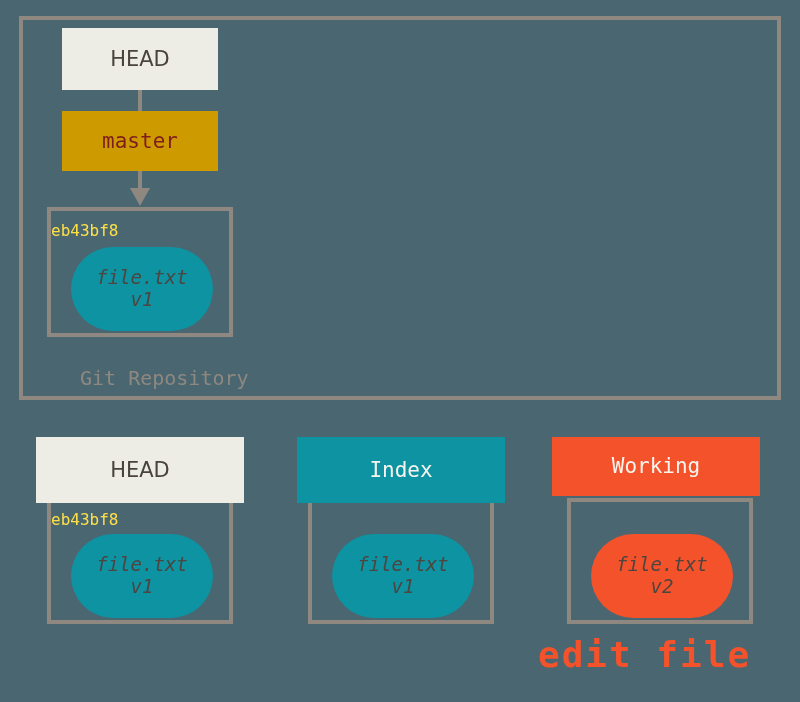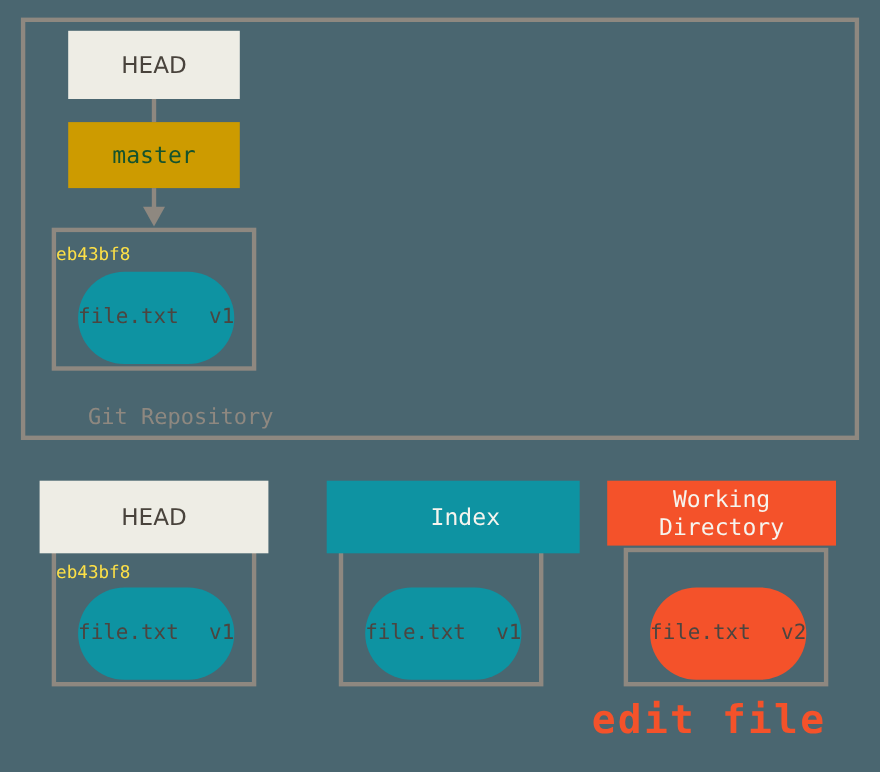--- a/index.html
+++ b/index.html
@@ -60,21 +60,21 @@
     top: 111px;
     width: 156px;
     height: 60px;
     background: #cd9b00;
     display: flex;
     align-items: center;
     justify-content: center;
   }
   #master-box .lbl {
     font-size: 21px;
-    color: #14532d;
+    color: #7f1d1d;
   }
 
   
   #conn-head-master {
     left: 138px;
     top: 90px;
     width: 4px;
     height: 21px;
     background: #8e8880;
   }
@@ -112,27 +112,28 @@
     right: 0;
     text-align: left;
     font-size: 16px;
     color: #fde047;
   }
   #commit-box .sha-label { top: 10px; }
 
   .blob {
     position: absolute;
     display: flex;
-    flex-direction: row;
+    flex-direction: column;
     align-items: center;
-    justify-content: space-between;
+    justify-content: center;
     line-height: 1.15;
     font-size: 19px;
     color: #4c4540;
     border-radius: 50% / 50%;
+    font-style: italic;
   }
   .blob.teal { background: #0e93a2; }
   .blob.orange { background: #f4522a; }
 
   #commit-blob {
     left: 20px;
     top: 36px;
     width: 142px;
     height: 84px;
     border-radius: 48px;
@@ -185,21 +186,20 @@
     border-radius: 48px;
   }
 
   
   #col2-header {
     left: 297px;
     top: 437px;
     width: 208px;
     height: 66px;
     background: #0e93a2;
-    padding-left: 22px;
   }
   #col2-header .lbl {
     font-size: 21px;
     color: #f6f4ee;
   }
   #col2-body {
     left: 308px;
     top: 496px;
     width: 186px;
     height: 128px;
@@ -293,21 +293,20 @@
 </div>
 <div class="col-body" id="col2-body">
   <div class="blob teal" id="col2-blob">
     <span>file.txt</span>
     <span>v1</span>
   </div>
 </div>
 
 <div class="col-header" id="col3-header">
   <span class="lbl">Working</span>
-  <span class="lbl">Directory</span>
 </div>
 <div class="col-body" id="col3-body">
   <div class="blob orange" id="col3-blob">
     <span>file.txt</span>
     <span>v2</span>
   </div>
 </div>
 
 <div class="abs" id="edit-file-label">edit file</div>
 

